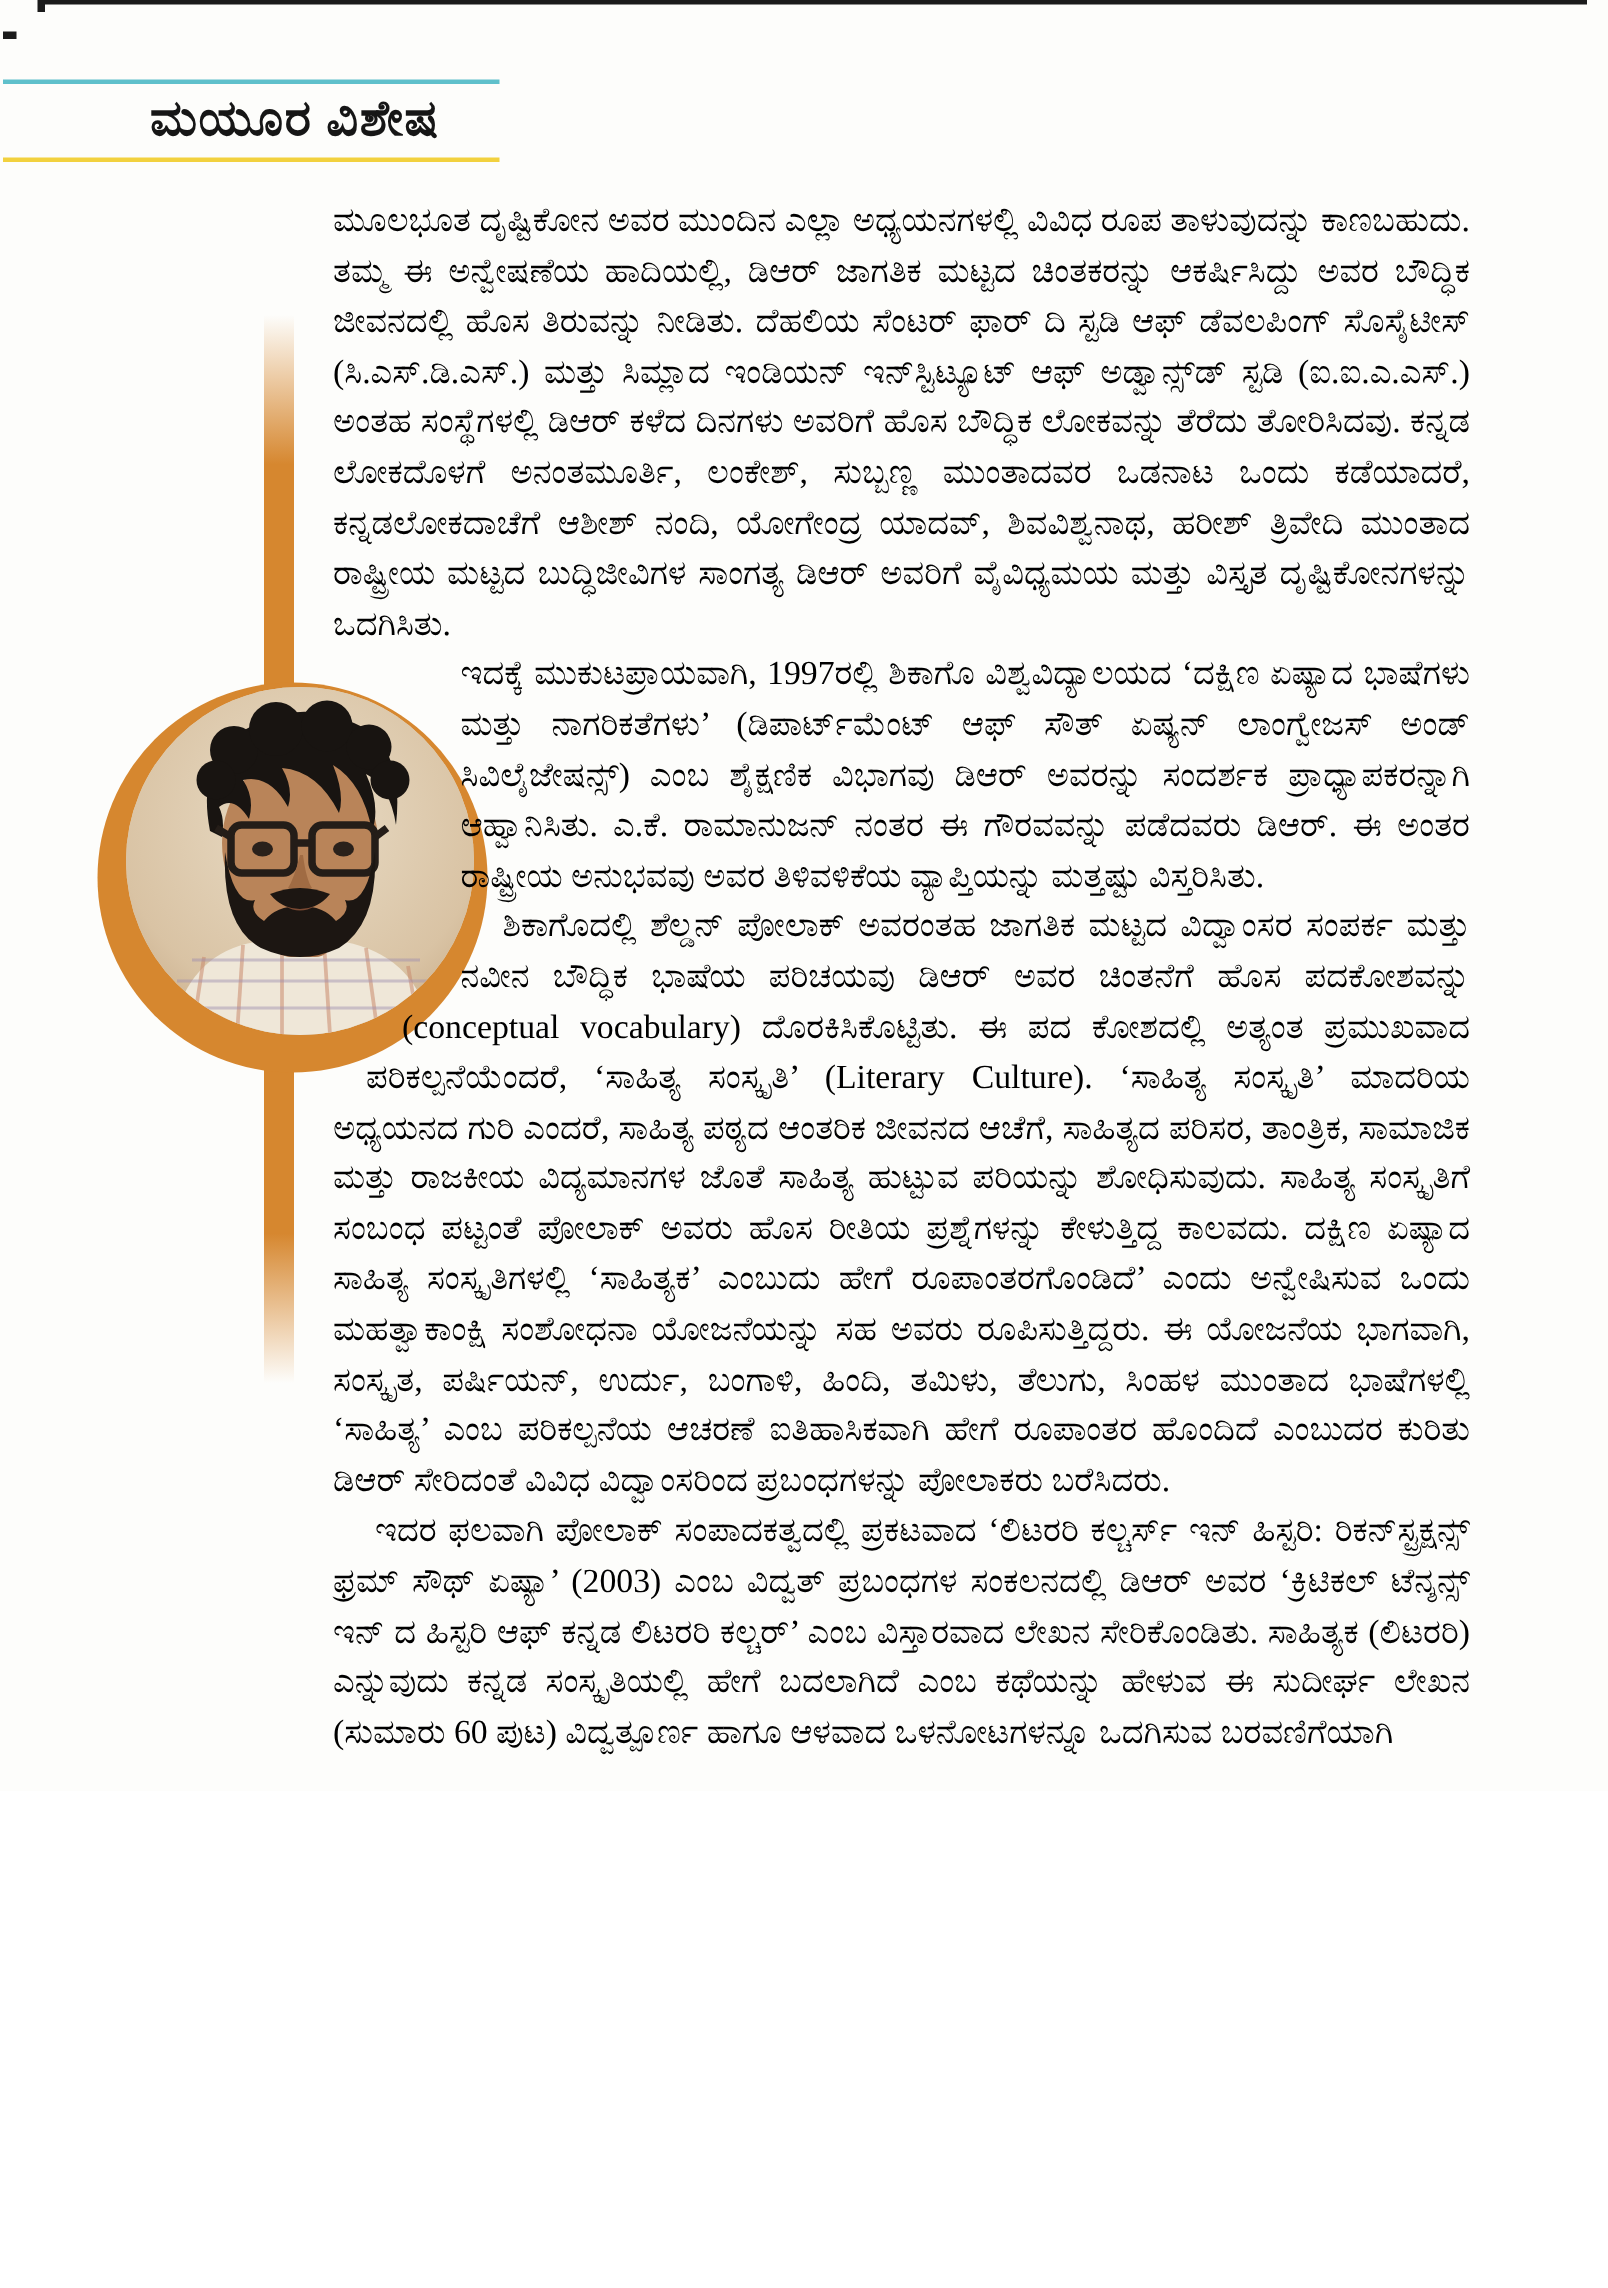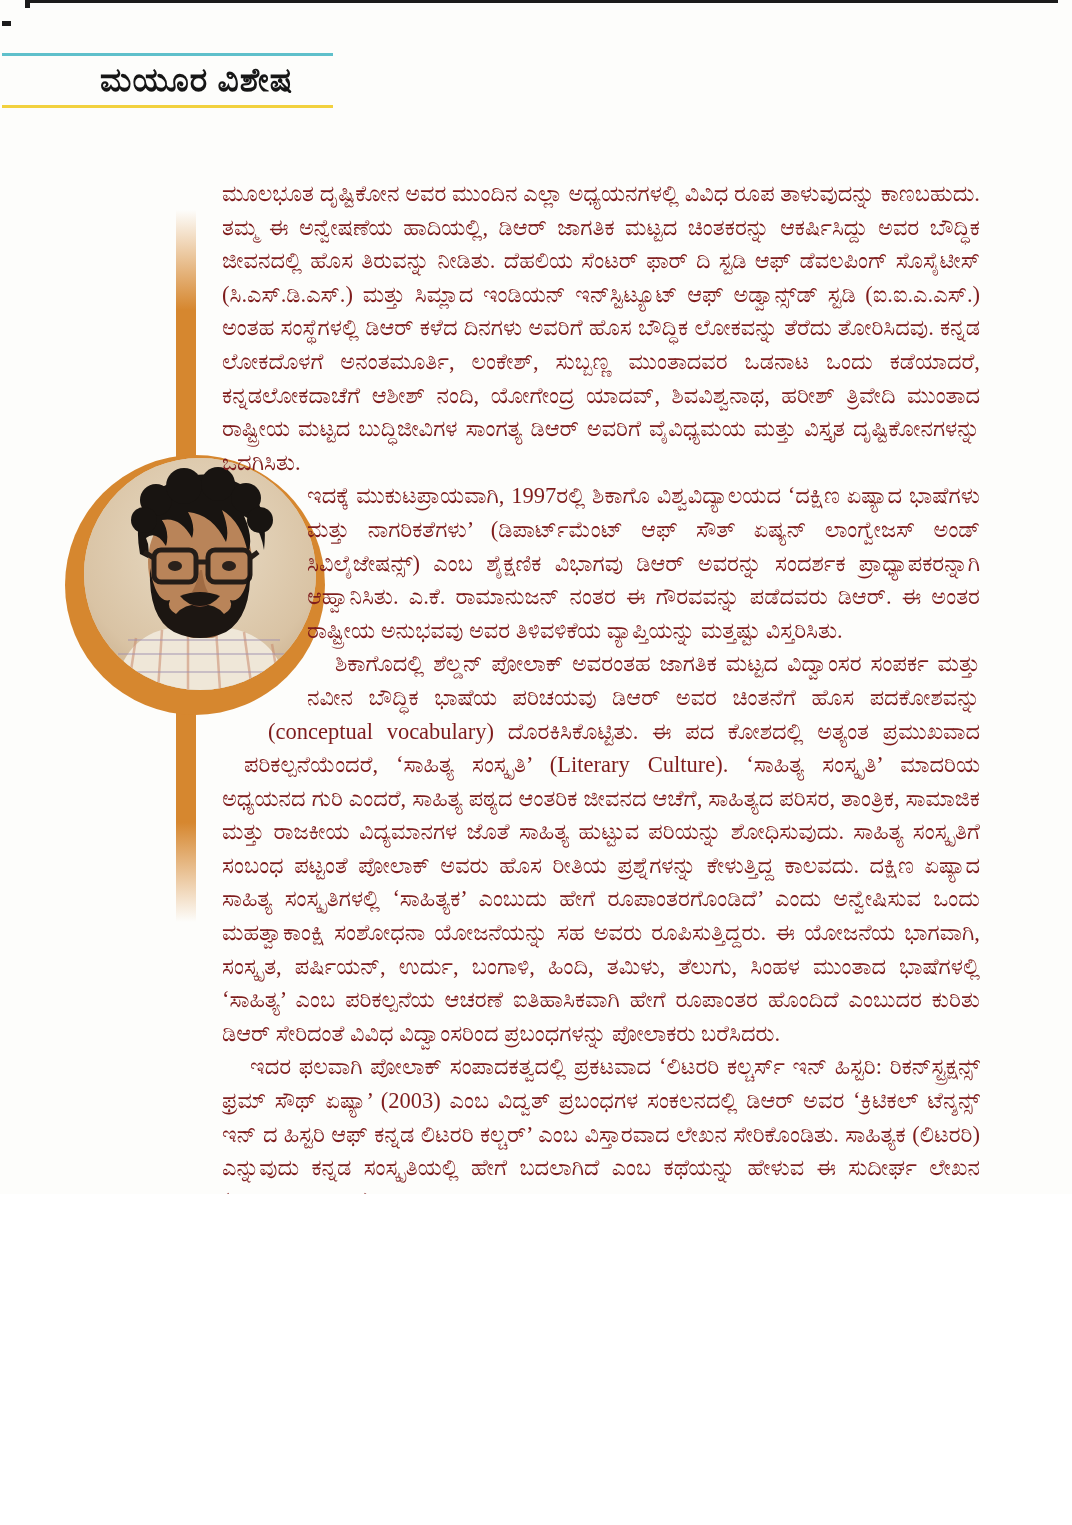--- a/index.html
+++ b/index.html
@@ -44,23 +44,22 @@
   }
   .photo-circle{
     position:absolute;left:84px;top:458px;width:232px;height:232px;
     border-radius:50%;overflow:hidden;background:#e3d2bb;
   }
   .photo-circle svg{display:block;}
 
   
   .body-text{
     position:absolute;left:222px;top:130px;width:758px;
-    font-size:22.5px;line-height:33.6px;color:#7f1d1d;
+    font-size:22.5px;line-height:33.6px;color:#000000;
     text-align:justify;
-    margin-top:47px;
   }
   .body-text p{margin:0;padding:0;}
   .body-text p.indent{text-indent:28px;}
   
   .photo-runaround{
     float:left;width:85px;height:300px;
     shape-outside:polygon(0px 0px,70px 0px,70px 33px,85px 33px,85px 235px,
                           46px 235px,46px 268px,22px 268px,22px 300px,0px 300px);
   }
 

